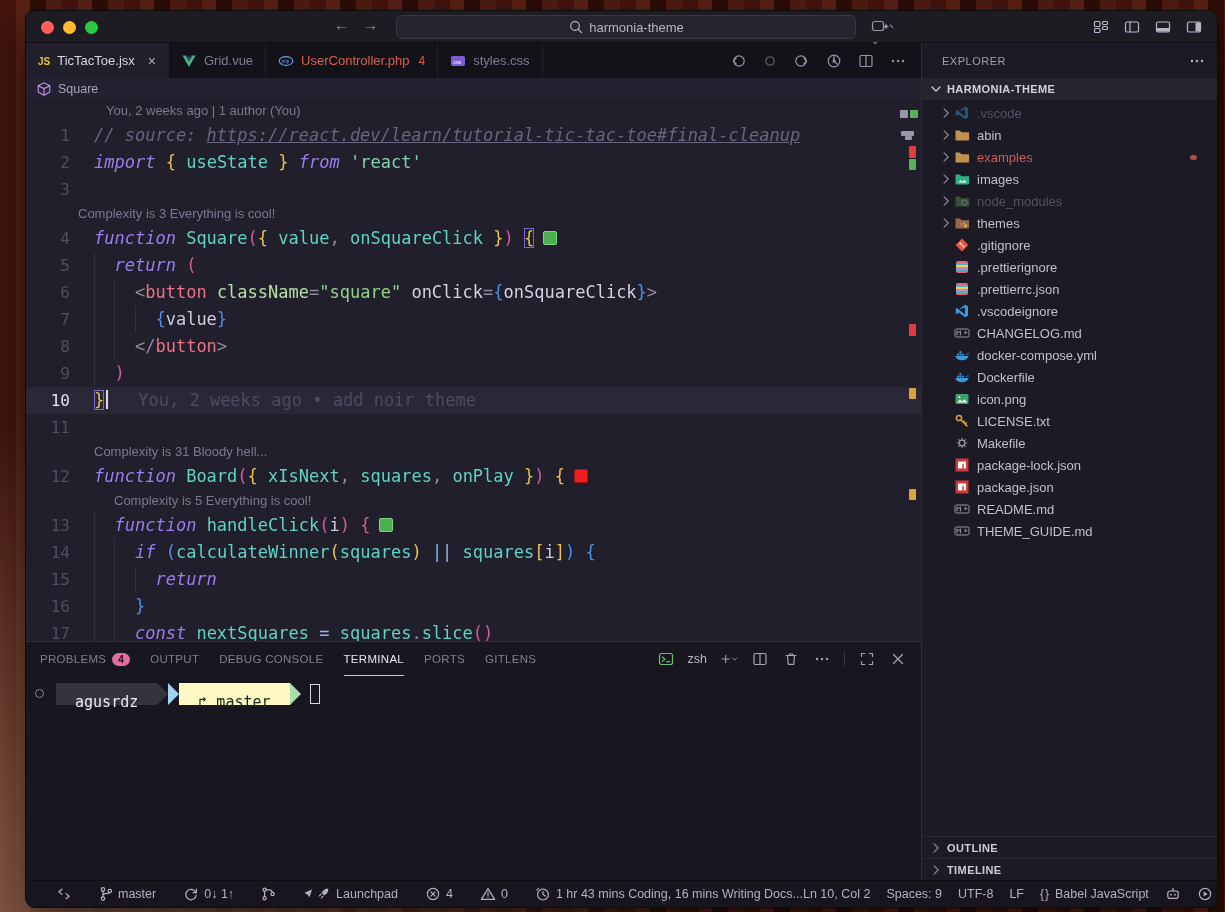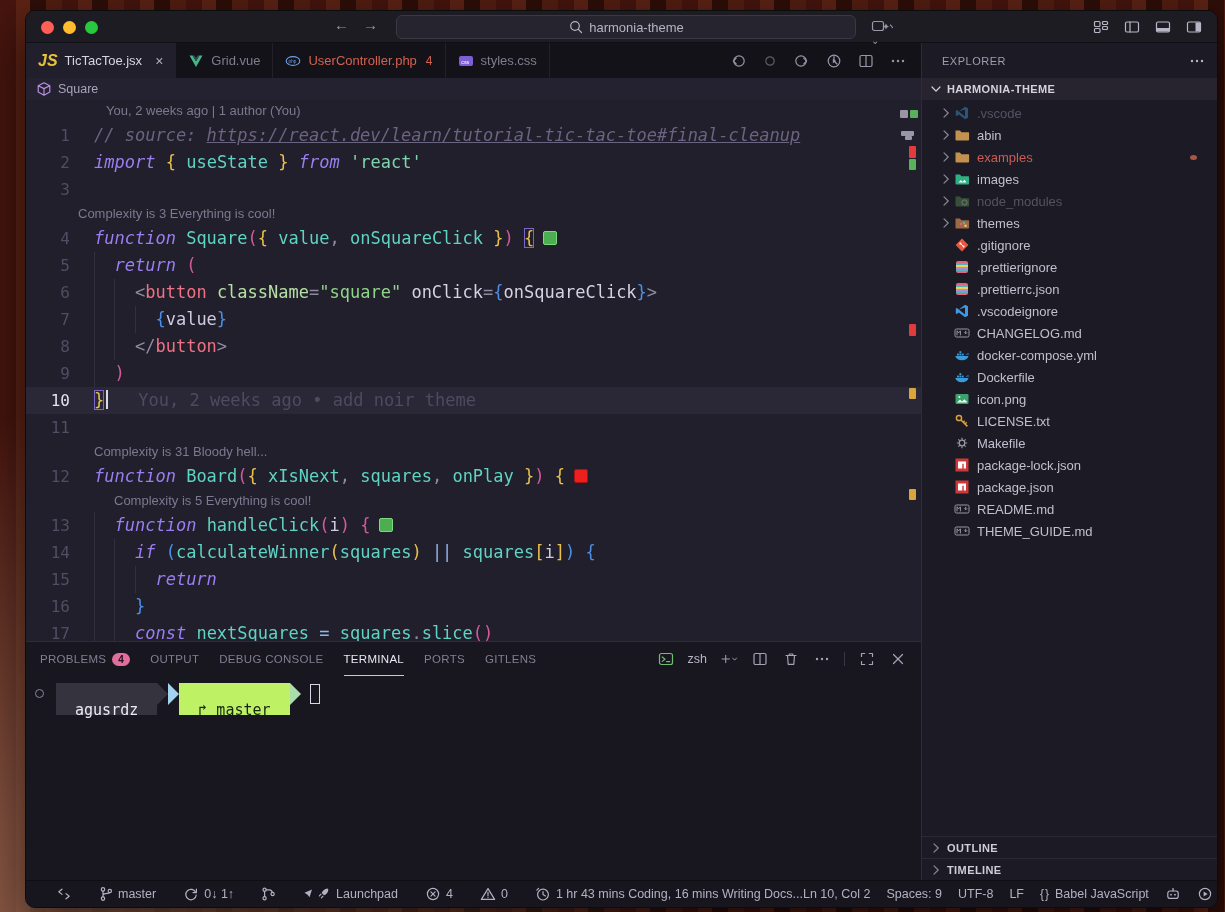--- a/index.html
+++ b/index.html
@@ -84,24 +84,24 @@
   #panel-tabs{height:34px;flex:none;display:flex;align-items:center;padding:0 14px;gap:20px;font-size:11.5px;color:#837e92}
   .ptab{display:flex;align-items:center;gap:6px;height:100%;cursor:default;letter-spacing:.3px}
   .ptab.active{color:#e8e6f0;box-shadow:inset 0 -1px 0 #cac6d6}
   .pbadge{background:#e26e9d;color:#261019;border-radius:9px;font-size:10px;padding:1px 6px;font-weight:bold}
   #panel-actions{margin-left:auto;display:flex;align-items:center;gap:13px;color:#a7a2b4}
   #panel-actions .zsh{display:flex;align-items:center;gap:14px;color:#b9b5c6;font-size:12.5px}
   .pdivider{width:1px;height:14px;background:#3a3745}
   #terminal{flex:1;position:relative;padding:7px 0 0 30px;font-family:"DejaVu Sans Mono",monospace;font-size:15px}
   #term-deco{position:absolute;left:9px;top:13px;width:9px;height:9px;border:1px solid #8b8698;border-radius:50%}
   #prompt{display:flex;align-items:stretch;height:22px;line-height:22px}
-  .seg{padding:16px 10px;white-space:pre}
+  .seg{padding:8px 10px;white-space:pre}
   .seg.user{background:#35333e;color:#eceaf2}
   .seg.path{background:#a3d3ef;color:#16242e}
-  .seg.git{background:#bef264;color:#172517}
+  .seg.git{background:#fef9c3;color:#172517}
   .segarrow{width:0;height:0;border-top:11px solid transparent;border-bottom:11px solid transparent}
   .term-cursor{width:10px;height:20px;border:1.5px solid #d8d5e4;margin-left:9px;align-self:center}
   
   #sidebar{flex:1;background:var(--sidebar-bg);border-left:1px solid var(--border);display:flex;flex-direction:column;min-width:0}
   #sb-head{height:35px;flex:none;display:flex;align-items:center;padding:0 12px 0 20px;font-size:11px;color:#a19cb0;letter-spacing:.5px}
   #sb-head .dots{margin-left:auto;color:#b9b5c6}
   #sb-root{height:22px;flex:none;display:flex;align-items:center;gap:3px;padding-left:6px;background:#272430;
            font-size:11px;font-weight:bold;color:#d5d2e0;letter-spacing:.4px}
   #tree{flex:1;overflow:hidden;padding-top:2px}
   .titem{height:22px;display:flex;align-items:center;font-size:13px;color:#c2bece;padding-left:16px;position:relative;cursor:default}
@@ -177,21 +177,21 @@
           </svg>
         </span>
       </div>
   </div>
 
   <div id="mainrow">
     <div id="editorcol">
 
       <div id="tabbar">
           <div class="tab active">
-            <span><span style="color:#e8c23a;font-weight:bold;font-size:16px;font-style:italic">JS</span></span>
+            <span><span style="color:#e8c23a;font-weight:bold;font-size:10px;">JS</span></span>
             <span>TicTacToe.jsx</span>
             <span class="close">×</span>
           </div>
           <div class="tab">
             <span>
               <svg width="16" height="16" viewBox="0 0 16 16">
                 <path d="M1.5 2.5 h3.1 L8 8.2 11.4 2.5 h3.1 L8 14z" fill="#41b883"></path>
                 <path d="M4.6 2.5 h1.9 L8 5 9.5 2.5 h1.9 L8 8.2z" fill="#35495e"></path>
               </svg>
             </span>

